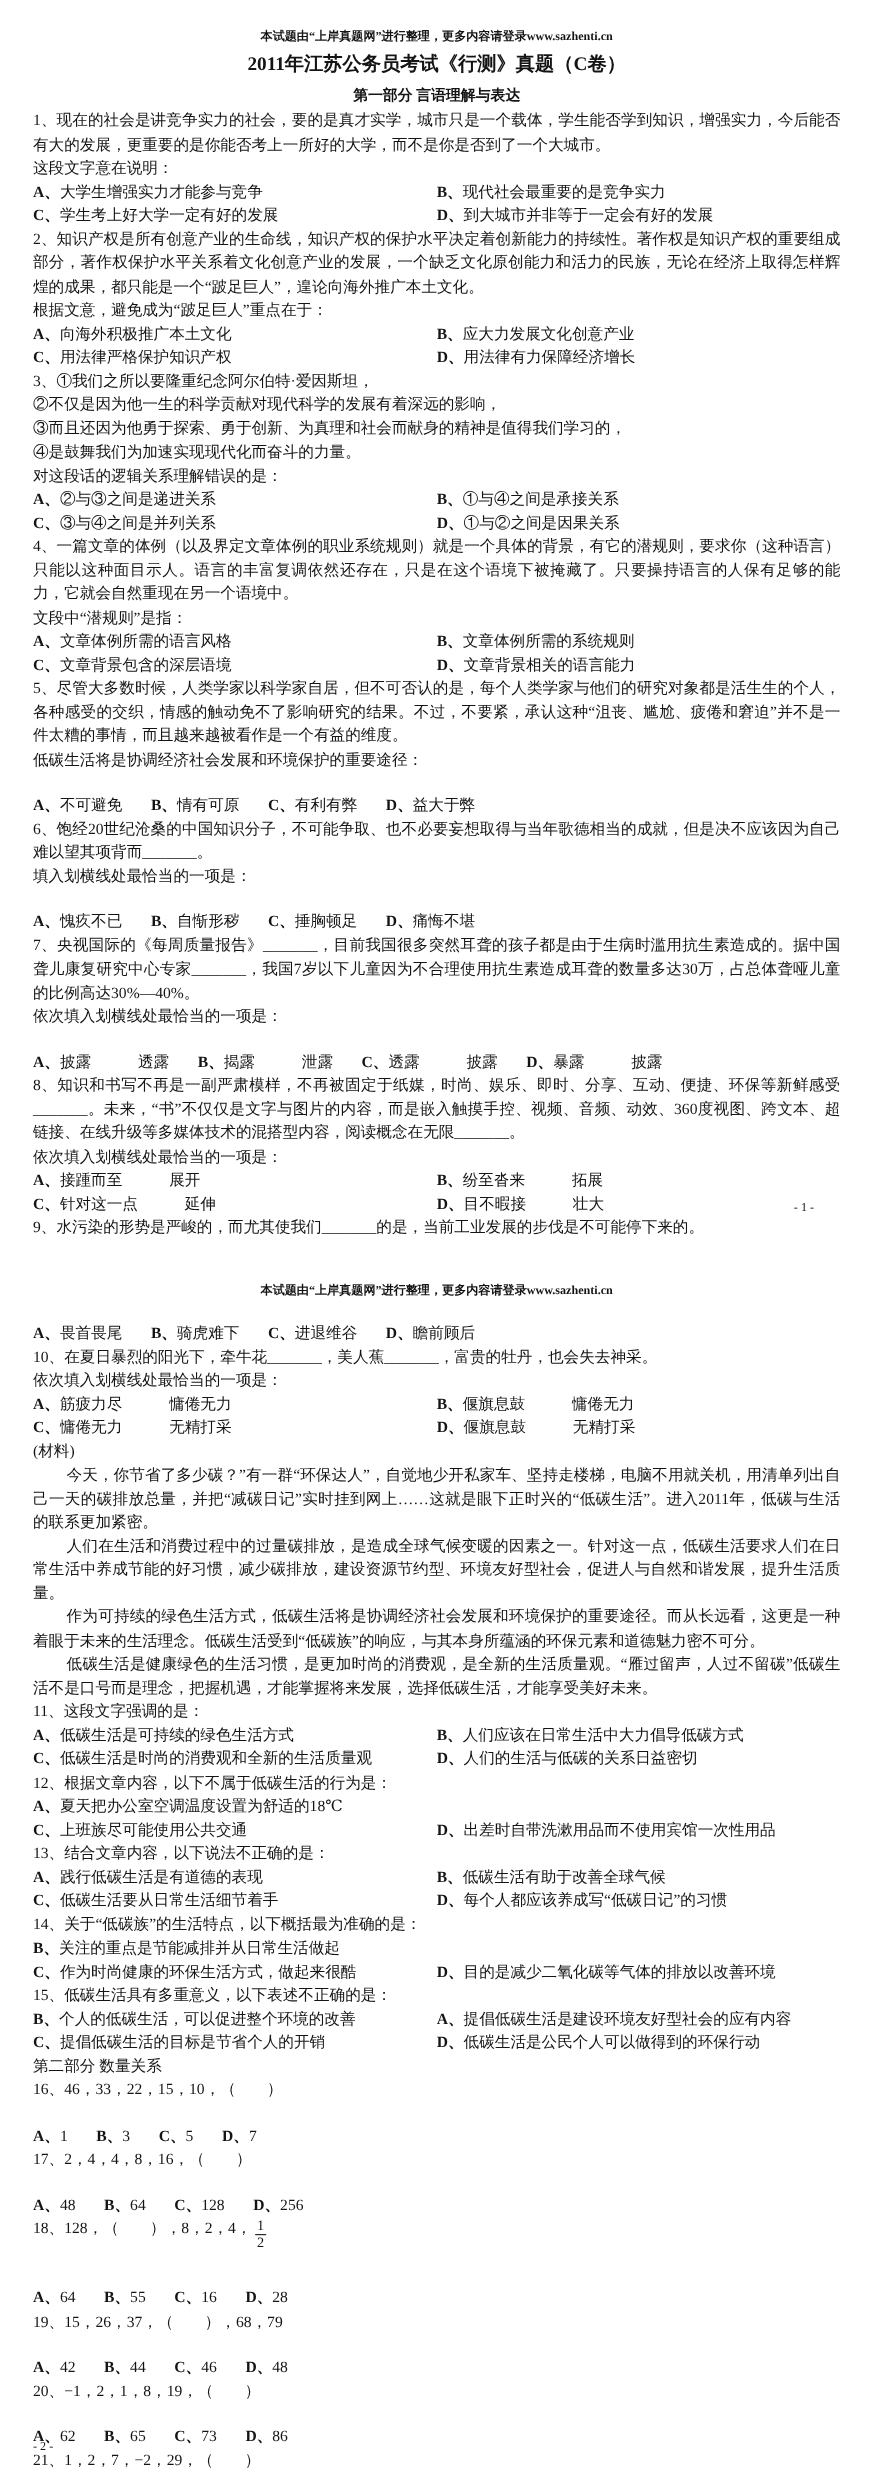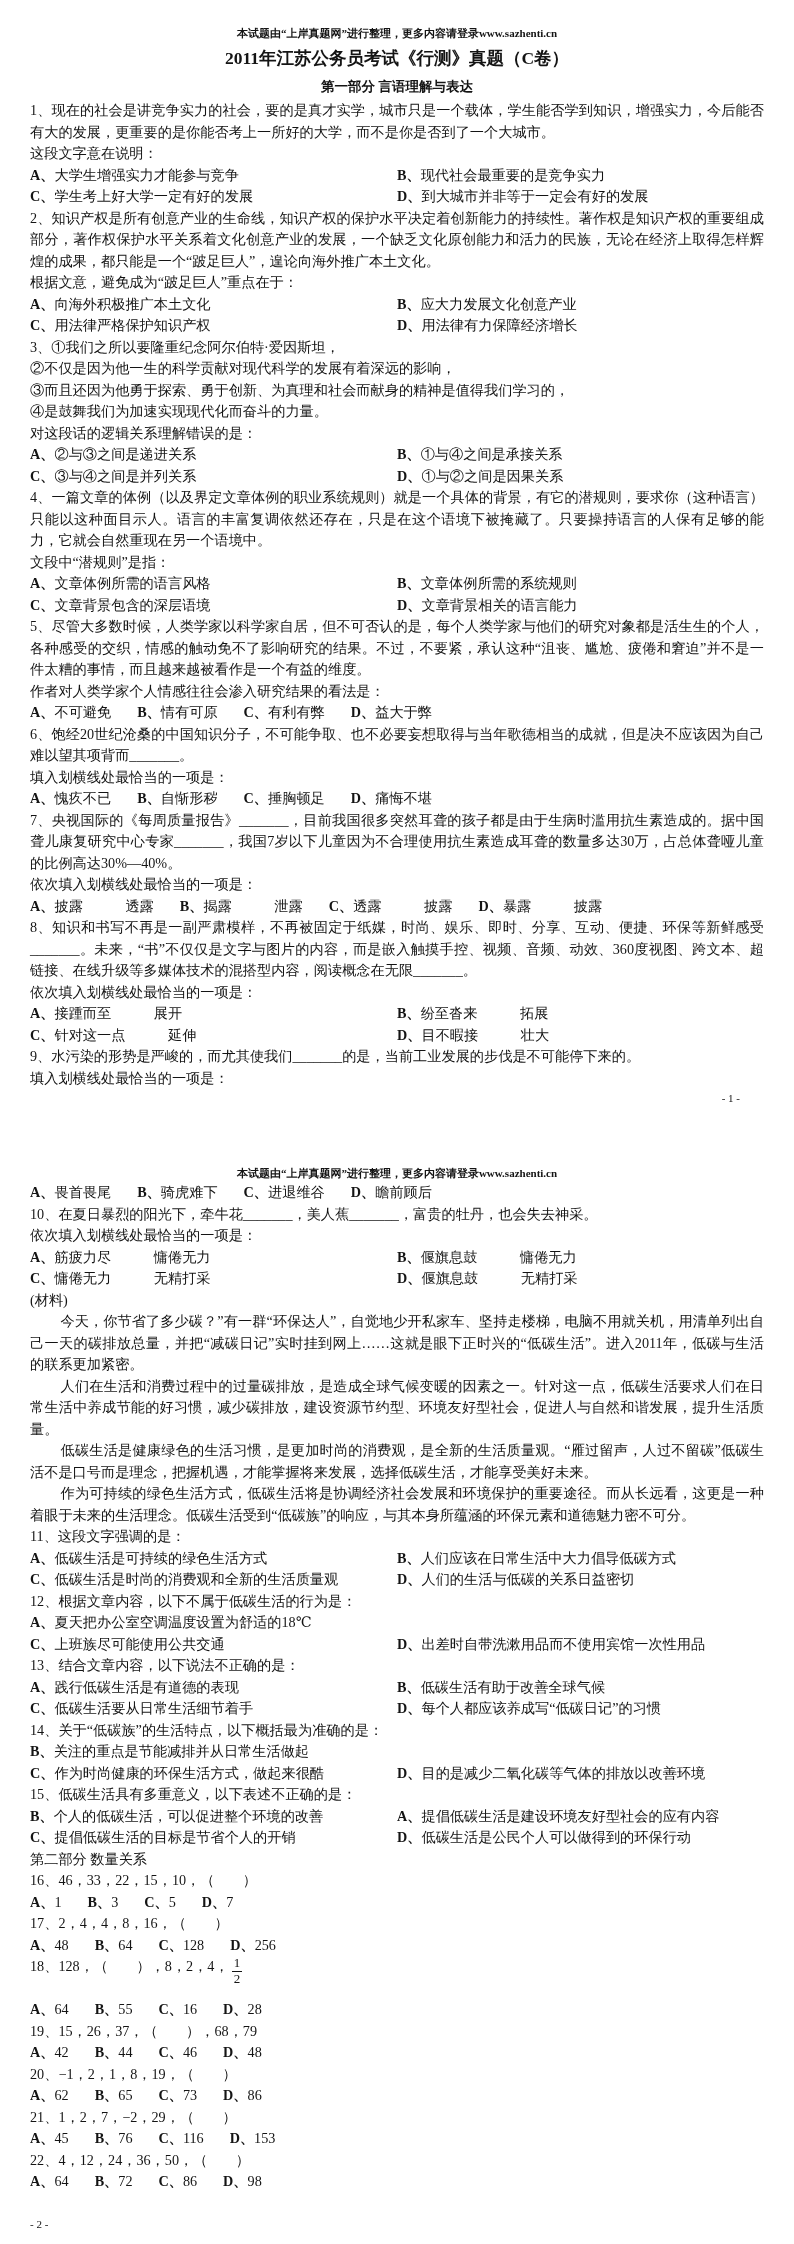--- a/index.html
+++ b/index.html
@@ -12,21 +12,21 @@
   .page-1{height:1122px;padding-top:8px;}
   .page-2{height:1122px;padding-top:26px;}
   .hdr{font-size:11px;font-weight:bold;text-align:center;line-height:17px;letter-spacing:0;margin-top:17px;}
   h1,h2{margin:0;}
   .title{font-size:17.5px;font-weight:bold;text-align:center;line-height:27px;margin:3px 0 3px;}
   .section{font-size:13.5px;font-weight:bold;text-align:center;line-height:23px;margin:0 0 2px;}
   .line{font-size:14.2px;line-height:21.5px;text-align:justify;}
   .indent{text-indent:2.15em;}
   .opts{display:flex;font-size:14.2px;line-height:21.5px;align-items:center;}
   .cols2 > .optcell{flex:0 0 50%;min-width:0;}
-  .cols4 > .optcell{margin-right:26px;}
+  .cols4 > .optcell{margin-right:26px;margin-top:20px;}
   .opt-letter{font-weight:bold;}
   .frac-line{display:flex;align-items:flex-start;height:43px;}
   .frac{display:inline-flex;flex-direction:column;align-items:center;line-height:1.12;font-size:13px;margin-left:3px;}
   .frac .num{border-bottom:1px solid #141414;padding:0 2px;}
   .pagenum{font-size:11px;line-height:15px;position:absolute;}
   .pn-right{right:54px;bottom:16px;}
   .pn-left{left:30px;bottom:12px;}
 </style>
 </head>
 <body>
@@ -73,21 +73,21 @@
       <div class="line">文段中“潜规则”是指：</div>
       <div class="opts cols2">
         <span class="optcell"><b class="opt-letter">A、</b><span class="opt-text">文章体例所需的语言风格</span></span>
         <span class="optcell"><b class="opt-letter">B、</b><span class="opt-text">文章体例所需的系统规则</span></span>
       </div>
       <div class="opts cols2">
         <span class="optcell"><b class="opt-letter">C、</b><span class="opt-text">文章背景包含的深层语境</span></span>
         <span class="optcell"><b class="opt-letter">D、</b><span class="opt-text">文章背景相关的语言能力</span></span>
       </div>
       <div class="line">5、尽管大多数时候，人类学家以科学家自居，但不可否认的是，每个人类学家与他们的研究对象都是活生生的个人，各种感受的交织，情感的触动免不了影响研究的结果。不过，不要紧，承认这种“沮丧、尴尬、疲倦和窘迫”并不是一件太糟的事情，而且越来越被看作是一个有益的维度。</div>
-      <div class="line">作者对人类学家个人情感往往会渗入研究结果的看法是：</div>
+      <div class="line">低碳生活将是协调经济社会发展和环境保护的重要途径：</div>
       <div class="opts cols4">
         <span class="optcell"><b class="opt-letter">A、</b><span class="opt-text">不可避免</span></span>
         <span class="optcell"><b class="opt-letter">B、</b><span class="opt-text">情有可原</span></span>
         <span class="optcell"><b class="opt-letter">C、</b><span class="opt-text">有利有弊</span></span>
         <span class="optcell"><b class="opt-letter">D、</b><span class="opt-text">益大于弊</span></span>
       </div>
       <div class="line">6、饱经20世纪沧桑的中国知识分子，不可能争取、也不必要妄想取得与当年歌德相当的成就，但是决不应该因为自己难以望其项背而_______。</div>
       <div class="line">填入划横线处最恰当的一项是：</div>
       <div class="opts cols4">
         <span class="optcell"><b class="opt-letter">A、</b><span class="opt-text">愧疚不已</span></span>
@@ -131,22 +131,22 @@
         <span class="optcell"><b class="opt-letter">A、</b><span class="opt-text">筋疲力尽　　　慵倦无力</span></span>
         <span class="optcell"><b class="opt-letter">B、</b><span class="opt-text">偃旗息鼓　　　慵倦无力</span></span>
       </div>
       <div class="opts cols2">
         <span class="optcell"><b class="opt-letter">C、</b><span class="opt-text">慵倦无力　　　无精打采</span></span>
         <span class="optcell"><b class="opt-letter">D、</b><span class="opt-text">偃旗息鼓　　　无精打采</span></span>
       </div>
       <div class="line">(材料)</div>
       <div class="line indent">今天，你节省了多少碳？”有一群“环保达人”，自觉地少开私家车、坚持走楼梯，电脑不用就关机，用清单列出自己一天的碳排放总量，并把“减碳日记”实时挂到网上……这就是眼下正时兴的“低碳生活”。进入2011年，低碳与生活的联系更加紧密。</div>
       <div class="line indent">人们在生活和消费过程中的过量碳排放，是造成全球气候变暖的因素之一。针对这一点，低碳生活要求人们在日常生活中养成节能的好习惯，减少碳排放，建设资源节约型、环境友好型社会，促进人与自然和谐发展，提升生活质量。</div>
+      <div class="line indent">作为可持续的绿色生活方式，低碳生活将是协调经济社会发展和环境保护的重要途径。而从长远看，这更是一种着眼于未来的生活理念。低碳生活受到“低碳族”的响应，与其本身所蕴涵的环保元素和道德魅力密不可分。</div>
       <div class="line indent">低碳生活是健康绿色的生活习惯，是更加时尚的消费观，是全新的生活质量观。“雁过留声，人过不留碳”低碳生活不是口号而是理念，把握机遇，才能掌握将来发展，选择低碳生活，才能享受美好未来。</div>
-      <div class="line indent">作为可持续的绿色生活方式，低碳生活将是协调经济社会发展和环境保护的重要途径。而从长远看，这更是一种着眼于未来的生活理念。低碳生活受到“低碳族”的响应，与其本身所蕴涵的环保元素和道德魅力密不可分。</div>
       <div class="line">11、这段文字强调的是：</div>
       <div class="opts cols2">
         <span class="optcell"><b class="opt-letter">A、</b><span class="opt-text">低碳生活是可持续的绿色生活方式</span></span>
         <span class="optcell"><b class="opt-letter">B、</b><span class="opt-text">人们应该在日常生活中大力倡导低碳方式</span></span>
       </div>
       <div class="opts cols2">
         <span class="optcell"><b class="opt-letter">C、</b><span class="opt-text">低碳生活是时尚的消费观和全新的生活质量观</span></span>
         <span class="optcell"><b class="opt-letter">D、</b><span class="opt-text">人们的生活与低碳的关系日益密切</span></span>
       </div>
       <div class="line">12、根据文章内容，以下不属于低碳生活的行为是：</div>

